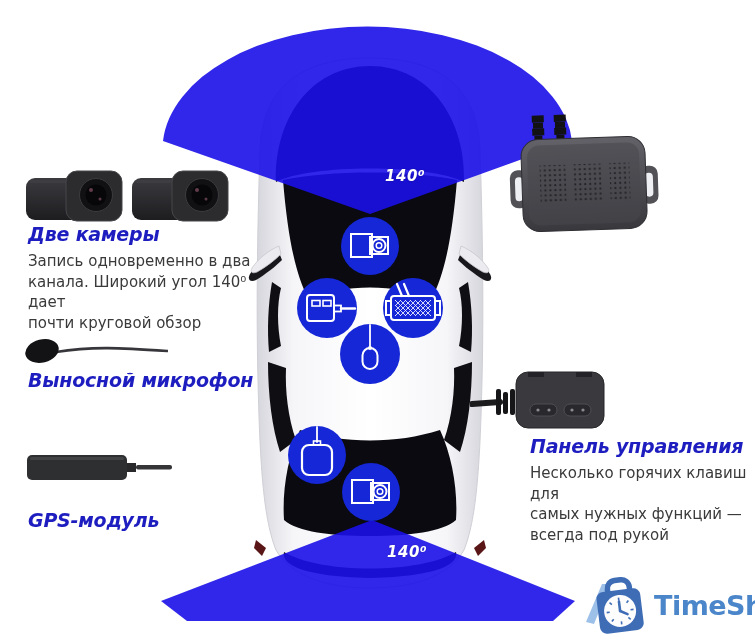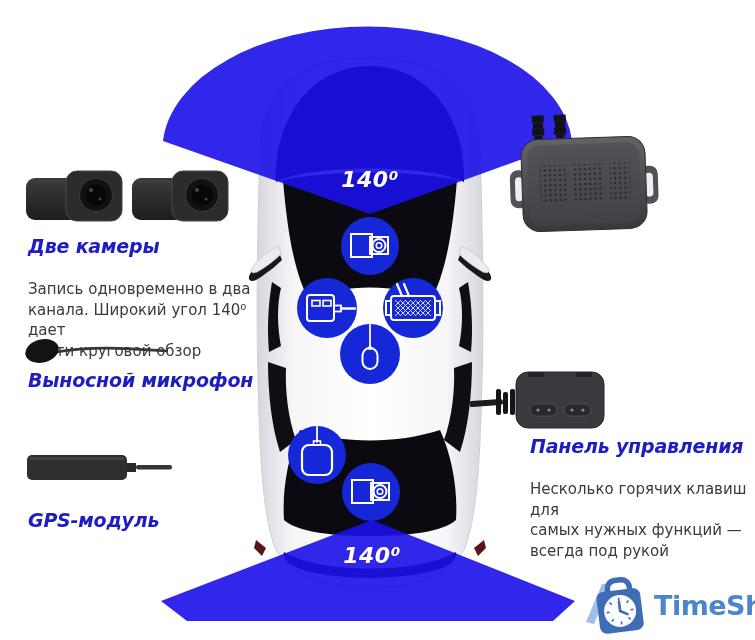--- a/index.html
+++ b/index.html
@@ -12,26 +12,26 @@
     position:relative;width:755px;height:640px;overflow:hidden;background:#fff;
     font-family:"DejaVu Sans",sans-serif;
   }
   .abs{position:absolute;}
   .callout{position:absolute;}
   .callout h3{
     margin:0;font-style:italic;font-weight:700;font-size:19px;line-height:1.1;
     color:var(--heading-blue);letter-spacing:-0.2px;
   }
   .callout p{
-    margin:22px 0 0;font-size:15px;line-height:1.38;color:var(--body-text);
+    margin:6px 0 0;font-size:15px;line-height:1.38;color:var(--body-text);
     white-space:pre-line;
   }
   .fov{
-    position:absolute;width:110px;text-align:center;color:var(--fov-label);
-    font-style:italic;font-weight:700;font-size:22px;letter-spacing:0.5px;
+    position:absolute;width:110px;text-align:right;color:var(--fov-label);
+    font-style:italic;font-weight:700;font-size:15px;letter-spacing:0.5px;
     text-shadow:0 0 2px rgba(0,0,40,.25);
   }
   #logo{position:absolute;left:584px;top:576px;display:flex;align-items:center;gap:4px;}
   #logo .brand-text{
     font-weight:700;font-size:27px;color:var(--logo-text-blue);letter-spacing:-0.5px;
   }
 </style>
 </head>
 <body>
 
@@ -176,21 +176,21 @@
         <rect x="2" y="12" width="56" height="42" rx="9" fill="url(#camGrad)"></rect>
         <rect x="6" y="14" width="38" height="3" rx="1.5" fill="#3f3f44" opacity="0.8"></rect>
         <rect x="42" y="5" width="56" height="50" rx="11" fill="#2c2c2f" stroke="#47474b"></rect>
         <circle cx="72" cy="29" r="16.5" fill="#111114" stroke="#3c3c40"></circle>
         <circle cx="72" cy="29" r="10.5" fill="#070709"></circle>
         <circle cx="67" cy="24" r="2" fill="#6b4452" opacity="0.9"></circle>
         <circle cx="76" cy="33" r="1.5" fill="#593a46"></circle>
       </g>
     </g>
   </svg>
-  <div class="callout" style="left:28px;top:236px;width:245px">
+  <div class="callout" style="left:28px;top:224px;width:245px">
     <h3>Две камеры</h3>
     <p>Запись одновременно в два
 канала. Широкий угол 140⁰ дает
 почти круговой обзор</p>
   </div>
 
   <svg class="abs" style="left:22px;top:336px" width="150" height="30" viewBox="0 0 150 30">
     <path d="M34 16 C70 10 100 12 146 15" stroke="#37373b" stroke-width="2.6" fill="none"></path>
     <ellipse cx="20" cy="15" rx="17" ry="11.5" fill="#131316" transform="rotate(-14 20 15)"></ellipse>
   </svg>

